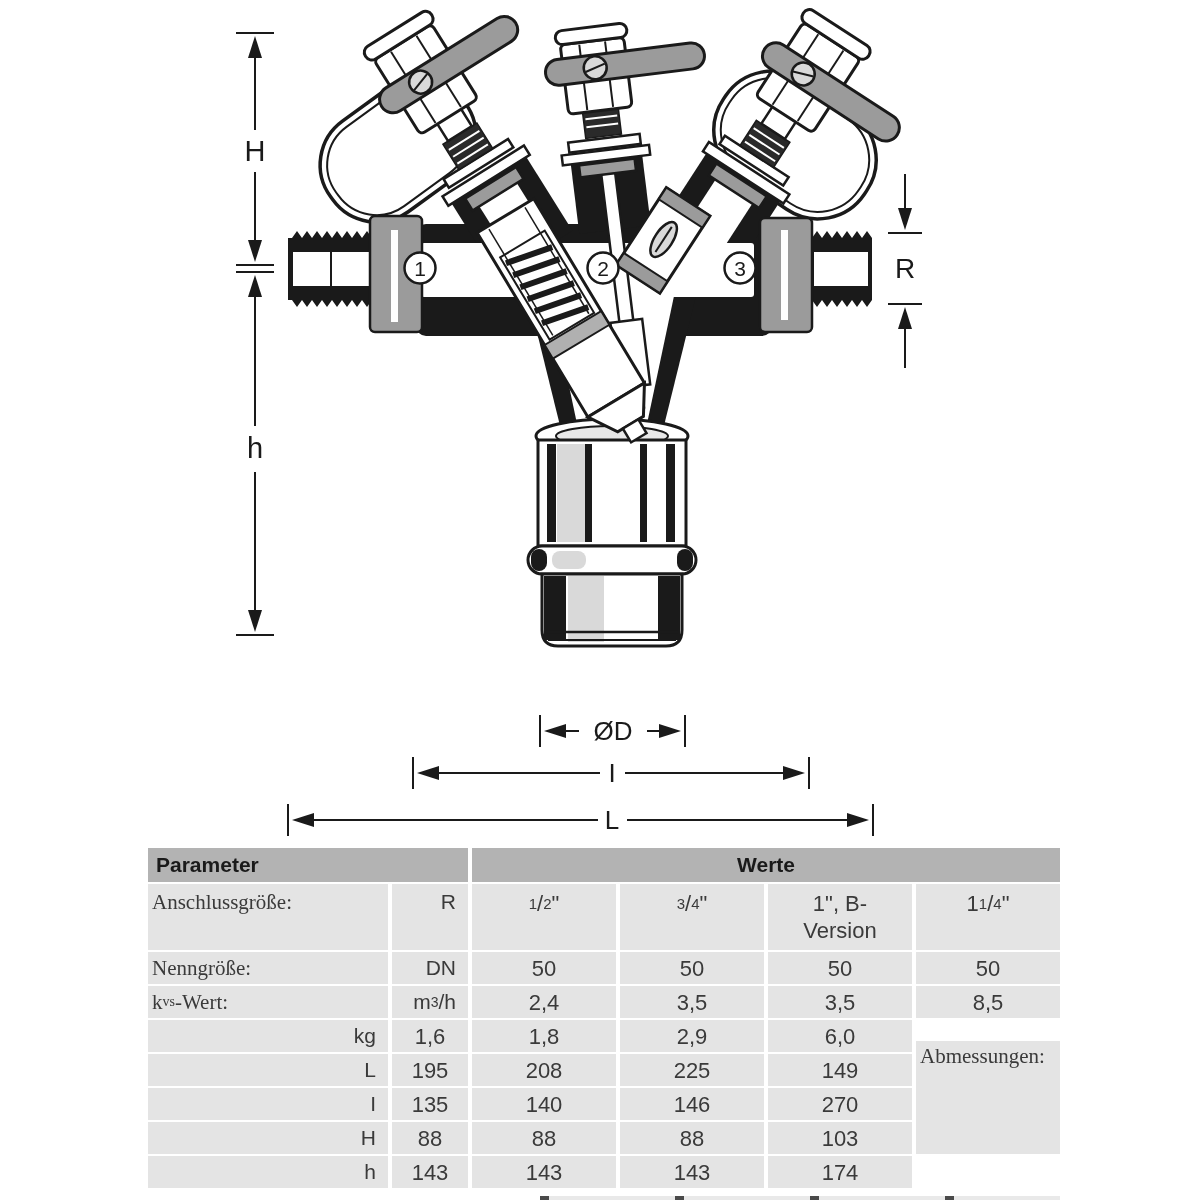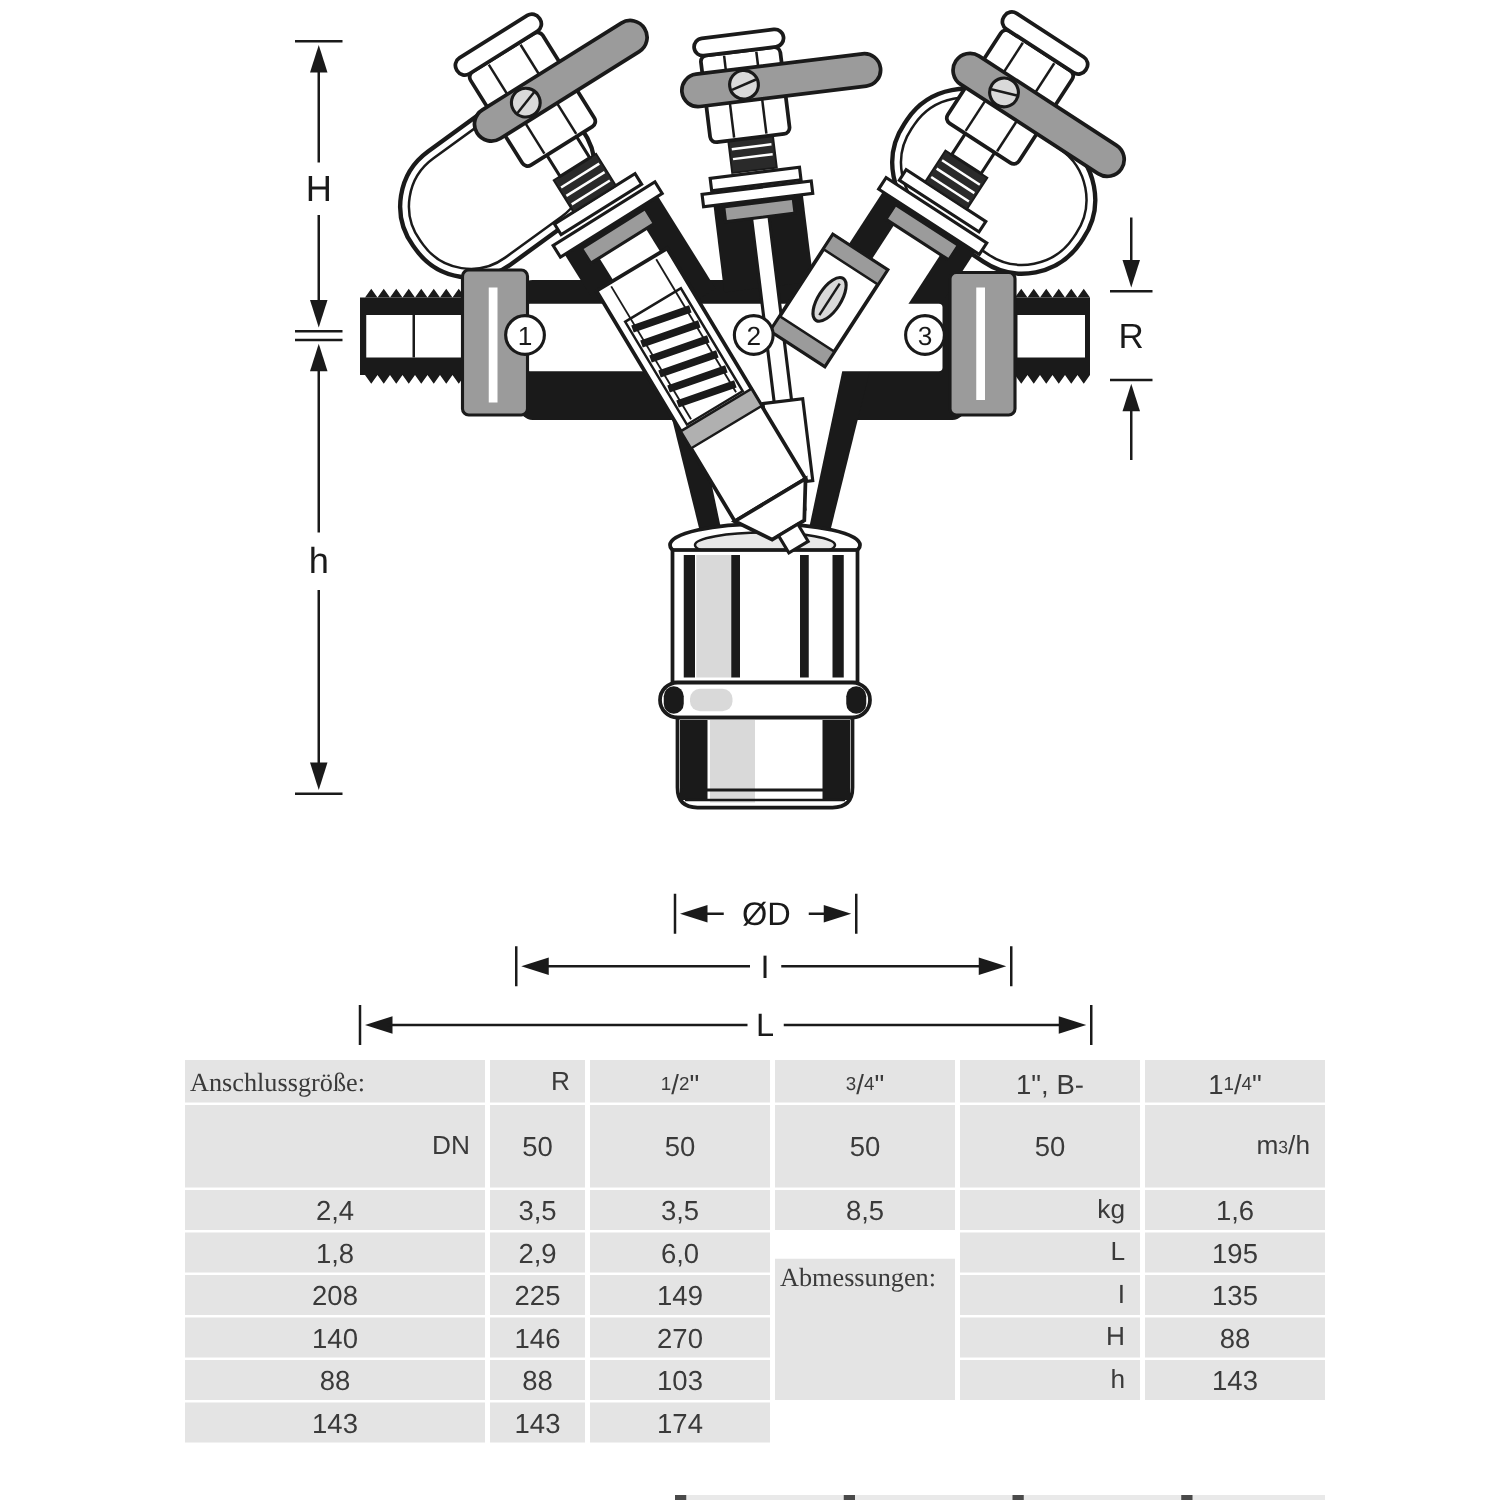--- a/index.html
+++ b/index.html
@@ -264,33 +264,37 @@
     <polygon points="292,820 314,813 314,827" stroke="none"></polygon>
     <line x1="310" y1="820" x2="598" y2="820"></line>
     <text x="612" y="829" font-size="26" text-anchor="middle" stroke="none">L</text>
     <line x1="627" y1="820" x2="851" y2="820"></line>
     <polygon points="869,820 847,813 847,827" stroke="none"></polygon>
     <line x1="873" y1="804" x2="873" y2="836"></line>
   </g>
 </svg>
 
 <div class="ptable" id="ptable">
+  <div class="cell hdr param">Parameter</div>
+  <div class="cell hdr werte">Werte</div>
 
 <div class="cell label" style="align-items: flex-start; padding-top: 6px;">Anschlussgröße:</div>
     <div class="cell symbol" style="align-items: flex-start; padding-top: 6px;">R</div>
     <div class="cell value" style="align-items: flex-start; padding-top: 6px;"><span class="fnum">1</span>/<span class="fden">2</span>"</div>
     <div class="cell value" style="align-items: flex-start; padding-top: 6px;"><span class="fnum">3</span>/<span class="fden">4</span>"</div>
     <div class="cell value" style="align-items: flex-start; padding-top: 6px;">1", B-
 Version</div>
     <div class="cell value" style="align-items: flex-start; padding-top: 6px;">1<span class="fnum">1</span>/<span class="fden">4</span>"</div>
+    <div class="cell label">Nenngröße:</div>
     <div class="cell symbol">DN</div>
     <div class="cell value">50</div>
     <div class="cell value">50</div>
     <div class="cell value">50</div>
     <div class="cell value">50</div>
+    <div class="cell label">k<sub>vs</sub>-Wert:</div>
     <div class="cell symbol">m<sup>3</sup>/h</div>
     <div class="cell value">2,4</div>
     <div class="cell value">3,5</div>
     <div class="cell value">3,5</div>
     <div class="cell value">8,5</div>
     <div class="cell symbol">kg</div>
     <div class="cell value">1,6</div>
     <div class="cell value">1,8</div>
     <div class="cell value">2,9</div>
     <div class="cell value">6,0</div>

